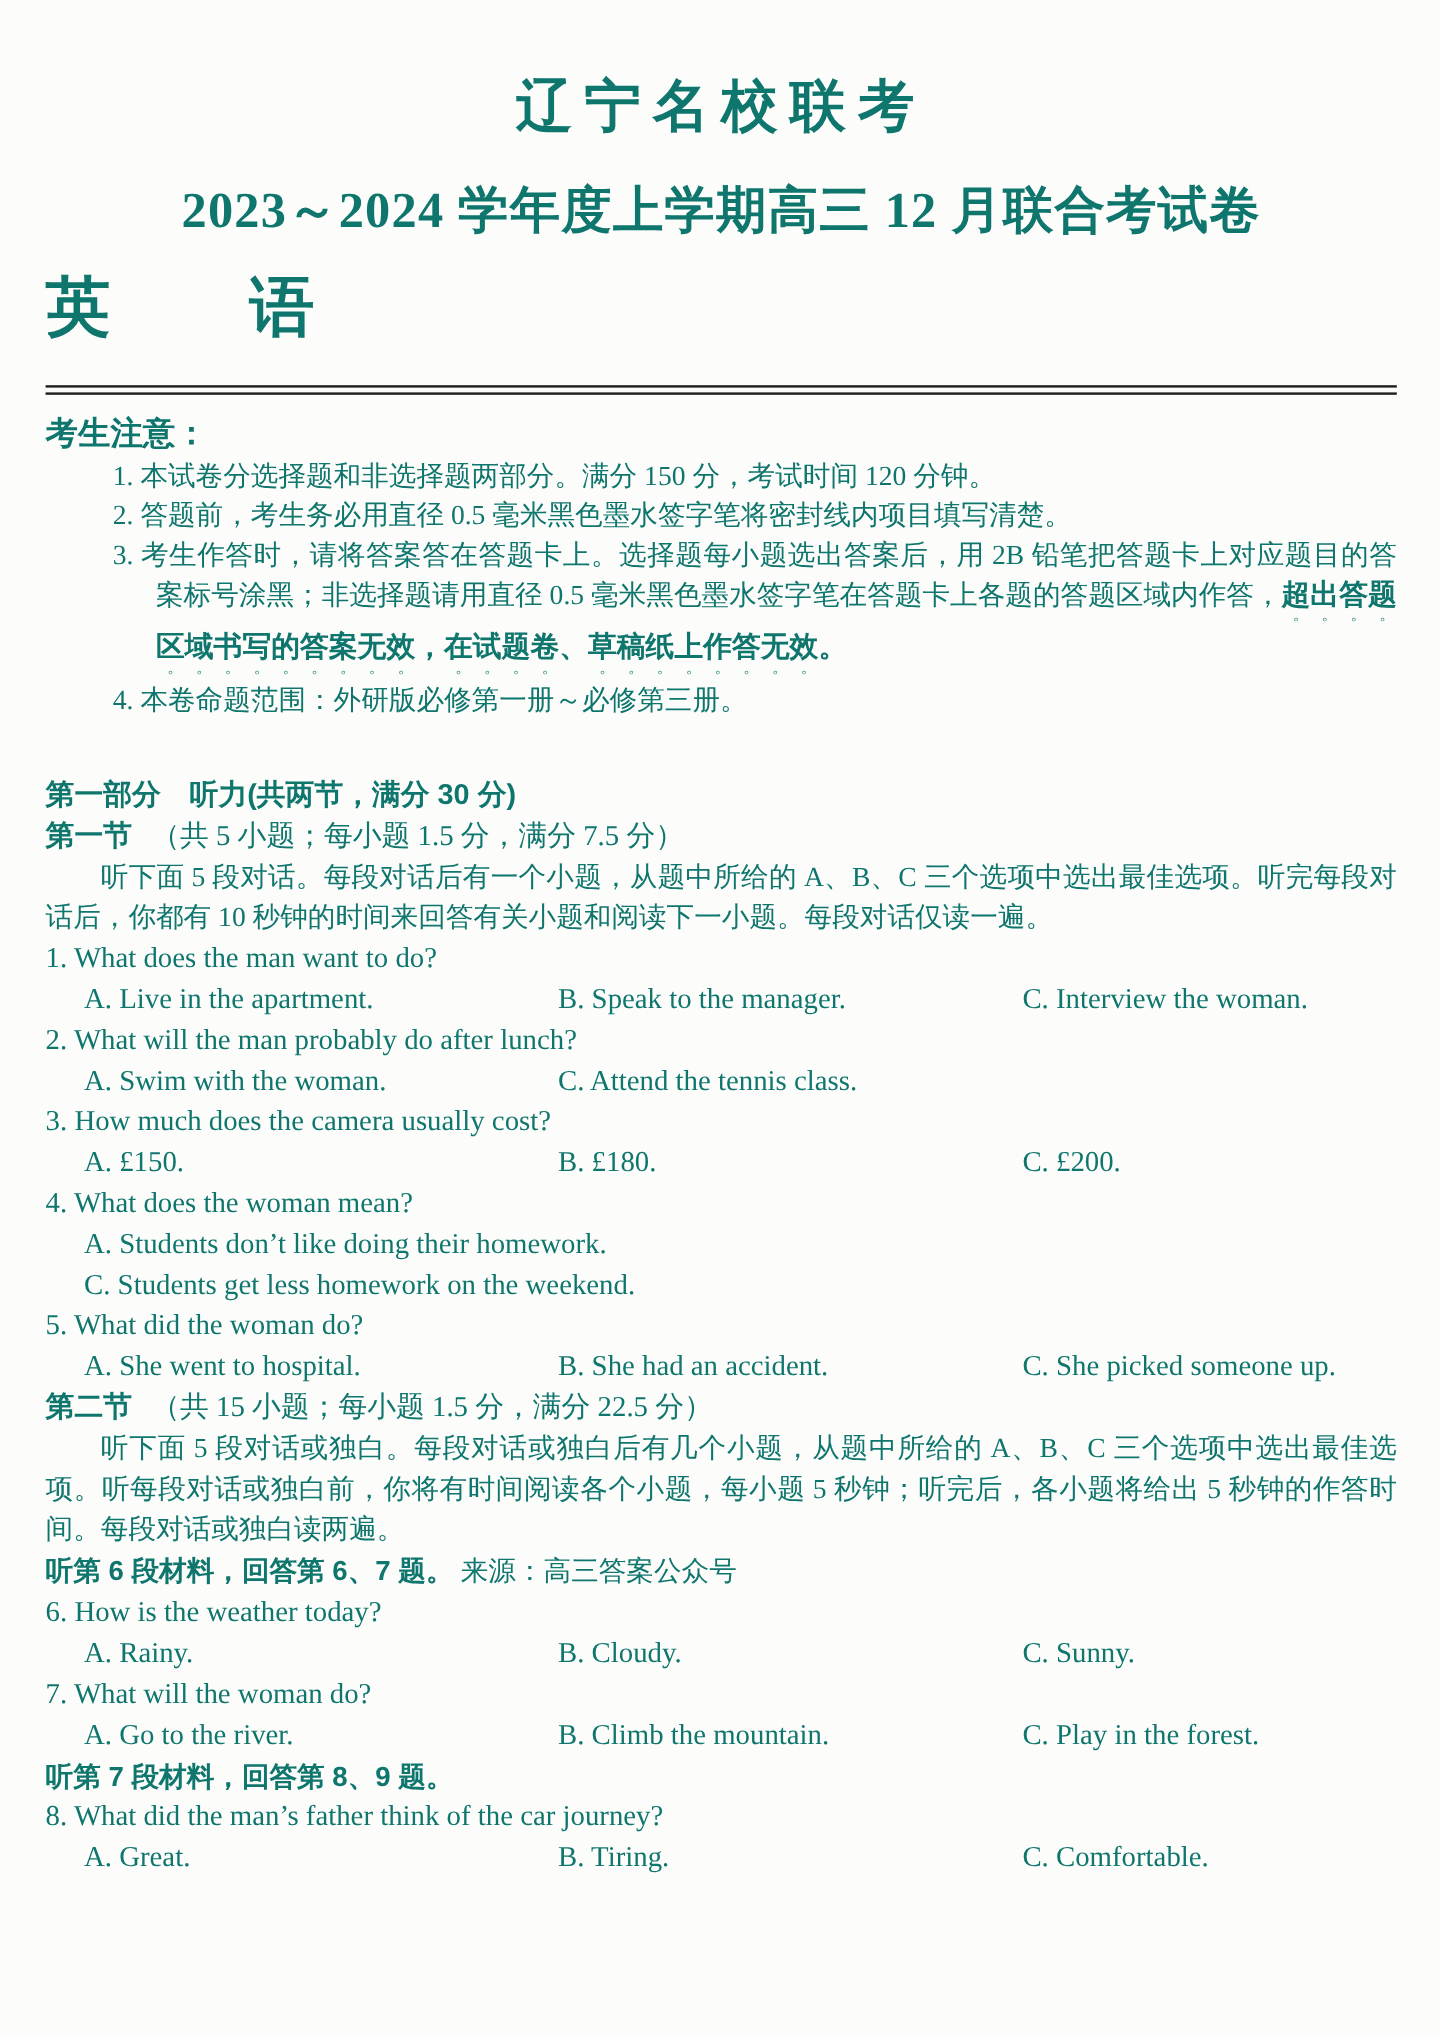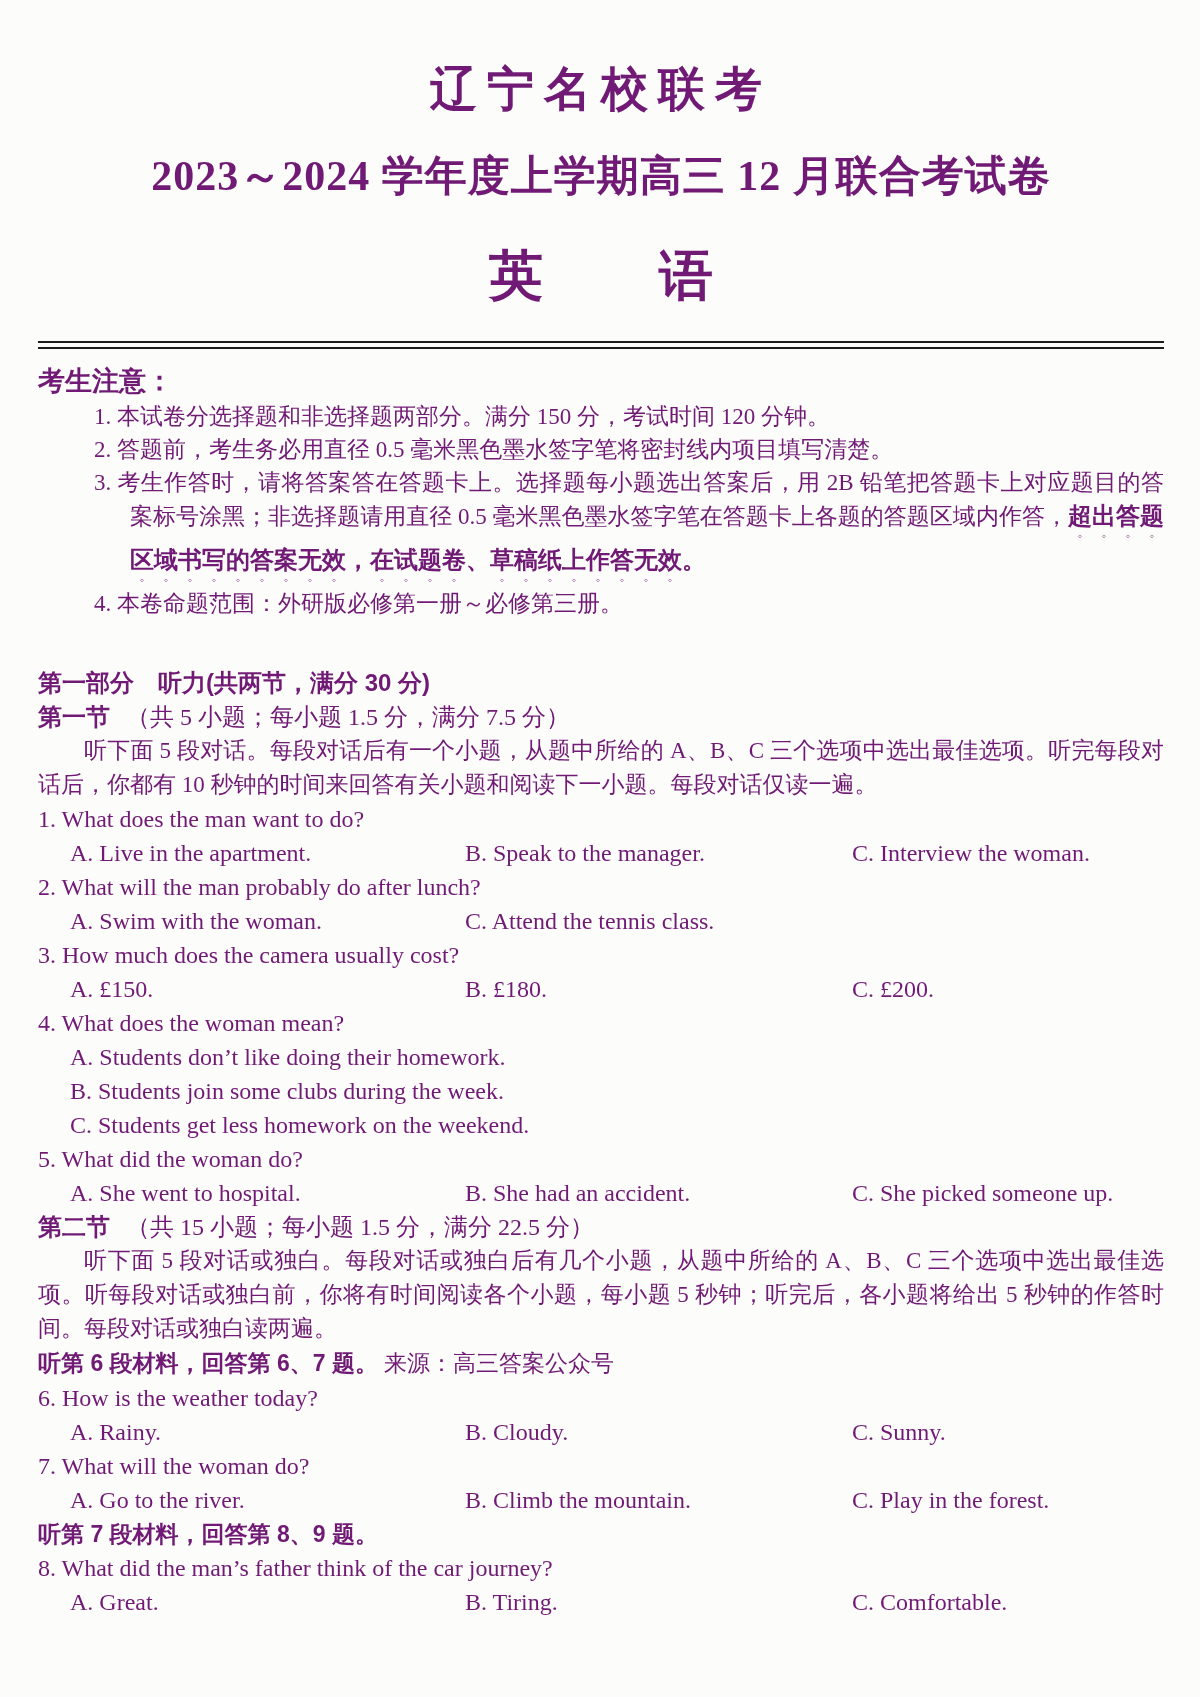--- a/index.html
+++ b/index.html
@@ -2,21 +2,21 @@
 <html><head>
 <meta charset="utf-8">
 <style>
   html, body { margin: 0; padding: 0; background: #777; }
   .page {
     position: relative;
     width: 1200px;
     height: 1697px;
     margin: 0 auto;
     background: #fcfcfa;
-    color: #701a75;
+    color: #0f766e;
     font-family: "Liberation Serif", "DejaVu Serif", serif;
     box-sizing: border-box;
     padding: 0 36px 0 38px;
     overflow: hidden;
   }
   .hei { font-family: "Liberation Sans", "DejaVu Sans", sans-serif; font-weight: 700; }
 
   .exam-title {
     padding-top: 64px;
     text-align: center;
@@ -27,22 +27,21 @@
   }
   .exam-subtitle {
     margin-top: 36px;
     text-align: center;
     font-size: 42px;
     font-weight: 700;
     letter-spacing: 1px;
     line-height: 1.15;
   }
   .subject-line {
-    margin-top: 48px;
-    text-align: center;
+    margin-top: 28px;
     font-size: 54px;
     font-weight: 700;
     line-height: 1.05;
   }
   .subject-gap { display: inline-block; width: 116px; }
 
   .header-rule {
     margin-top: 36px;
     height: 4px;
     border-top: 2px solid #1d1d1d;
@@ -153,21 +152,20 @@
     <div class="opts-row">
       <span>A. £150.</span>
       <span>B. £180.</span>
       <span>C. £200.</span>
     </div>
   </div>
 
   <div class="q">
     <div class="q-text">4. What does the woman mean?</div>
     <div class="opt-line">A. Students don’t like doing their homework.</div>
-    <div class="opt-line">B. Students join some clubs during the week.</div>
     <div class="opt-line">C. Students get less homework on the weekend.</div>
   </div>
 
   <div class="q">
     <div class="q-text">5. What did the woman do?</div>
     <div class="opts-row">
       <span>A. She went to hospital.</span>
       <span>B. She had an accident.</span>
       <span>C. She picked someone up.</span>
     </div>

